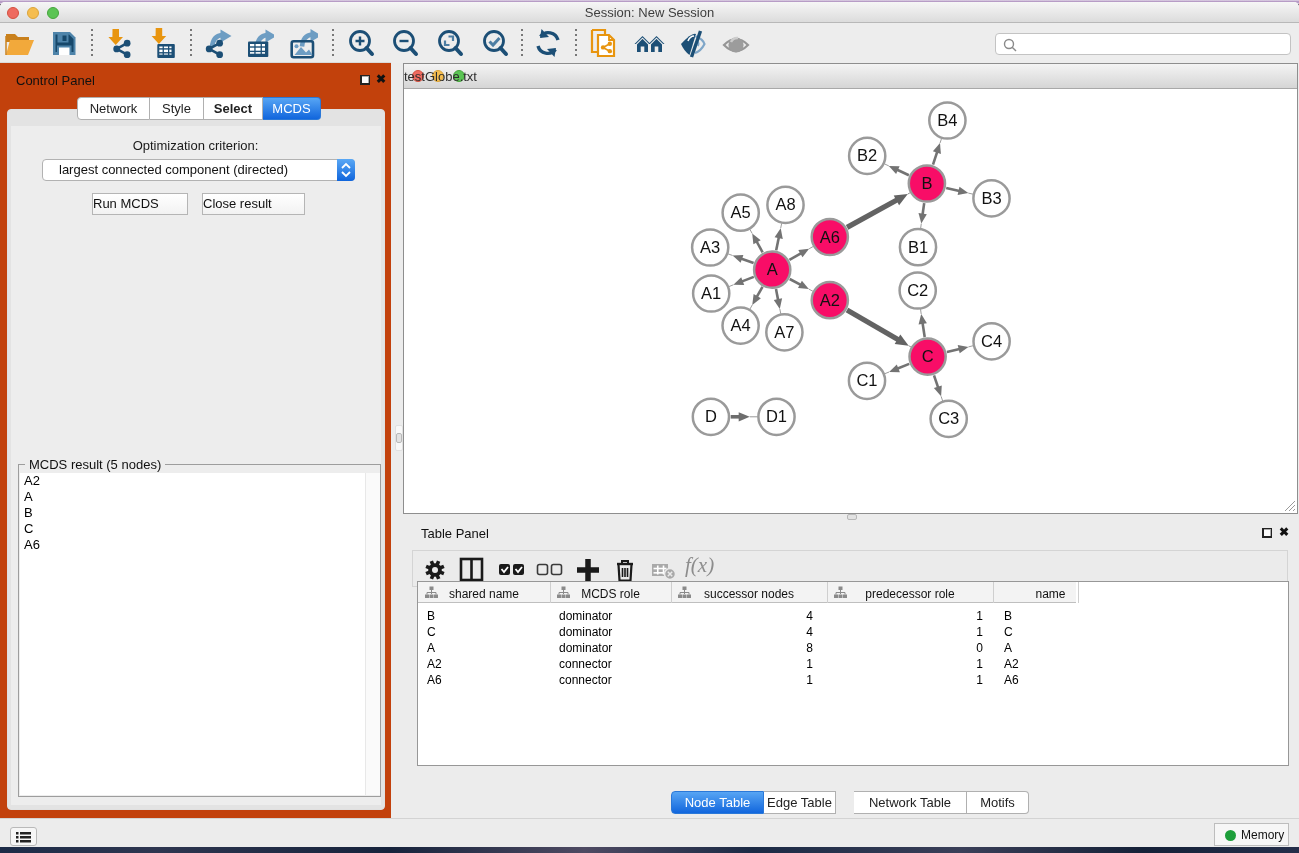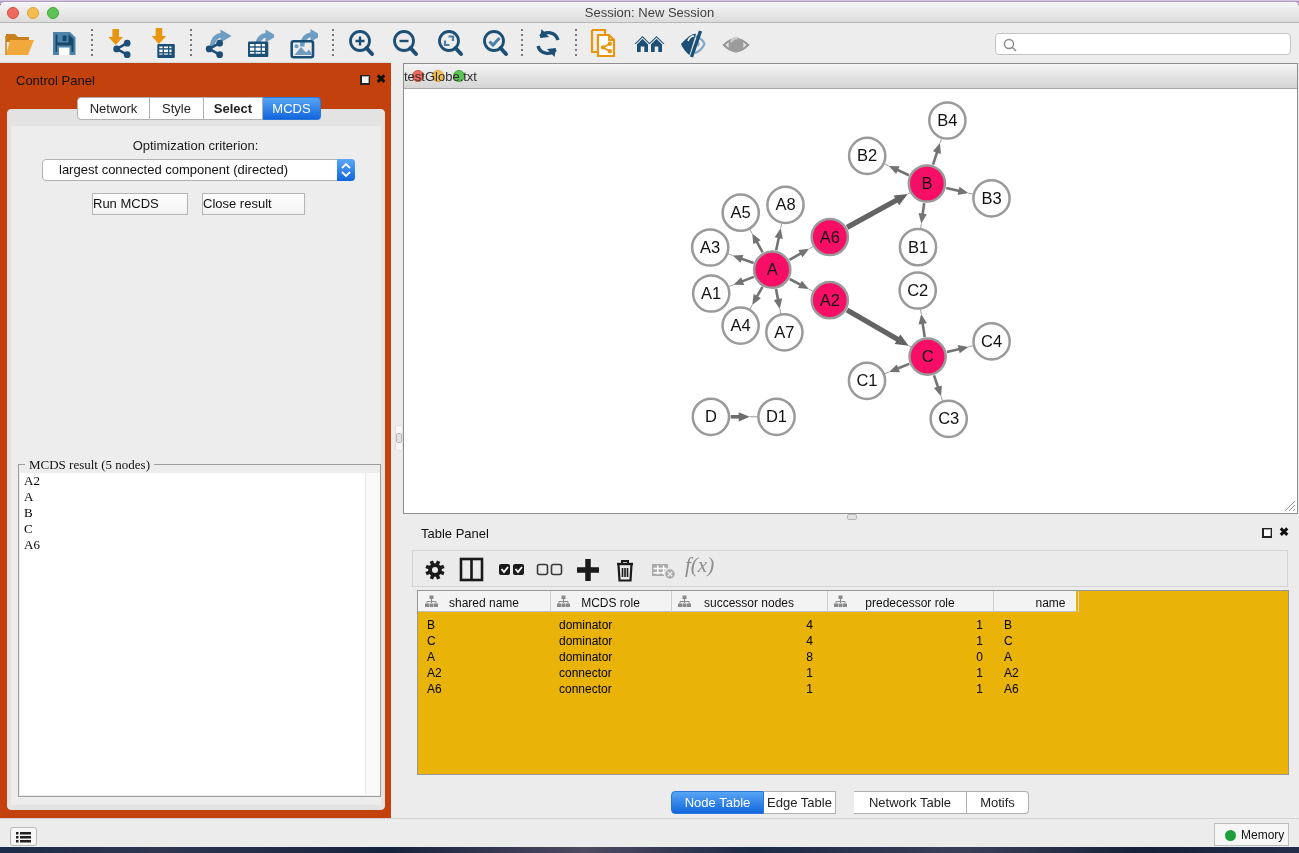--- a/index.html
+++ b/index.html
@@ -35,21 +35,21 @@
 #cptabs{left:77px;top:34px;width:244px;height:23px;}
 .seg{position:absolute;top:0;height:23px;background:#fff;border:1px solid #b0b0b0;font-size:13px;color:#222;text-align:center;line-height:21px;}
 .seg.sel{background:linear-gradient(#57a5f4,#1166dd);color:#fff;border-color:#2a78d8;}
 #optlabel{left:0;top:75px;width:391px;text-align:center;font-size:13px;color:#1a1a1a;}
 #cpselect{left:42px;top:96px;width:313px;height:22px;background:#fff;border:1px solid #b2b2b2;border-radius:4px;font-size:13px;color:#111;line-height:20px;padding-left:16px;}
 #cpstepper{left:337px;top:96px;width:18px;height:22px;background:linear-gradient(#5aa8f5,#1065dc);border-radius:0 4px 4px 0;}
 .btn{position:absolute;height:22px;background:linear-gradient(#ffffff,#f2f2f2);border:1px solid #b5b5b5;border-radius:0;font-size:13px;color:#111;text-align:left;line-height:20px;}
 #btnrun{left:92px;top:130px;width:96px;}
 #btnclose{left:202px;top:130px;width:103px;}
 
-#mcdsbox{left:18px;top:401px;width:363px;height:333px;border:1px solid #9d9d9d;font-family:Liberation Serif, serif;}
+#mcdsbox{left:18px;top:401px;width:363px;height:333px;border:1px solid #9d9d9d;}
 #mcdslegend{left:6px;top:-8px;background:#ededed;padding:0 4px;font-size:13px;color:#111;}
 #mcdslist{left:1px;top:8px;width:345px;height:322px;background:#fff;font-size:13px;color:#000;line-height:16px;padding:0 0 0 4px;}
 #mcdssb{left:346px;top:8px;width:15px;height:322px;background:#fafafa;border-left:1px solid #e8e8e8;}
 
 #vdiv{left:395px;top:423px;width:8px;height:26px;background:#f8f8f8;border:1px solid #e0e0e0;border-radius:2px;}
 #vdivh{left:396px;top:431px;width:6px;height:10px;background:#e2e2e2;border:1px solid #b8b8b8;border-radius:2px;}
 #hdivh{left:847px;top:512px;width:10px;height:6px;background:#e2e2e2;border:1px solid #b8b8b8;border-radius:2px;}
 
 #netwin{left:403px;top:61px;width:895px;height:451px;background:#fff;border:1px solid #8e8e8e;}
 #nettitle{left:0;top:0;width:893px;height:25px;background:linear-gradient(#f4f4f4,#d5d5d5);border-bottom:1px solid #a8a8a8;}
@@ -57,21 +57,21 @@
 #nettitle .t2{left:28px;top:6px;background:#f5bd4f;border:1px solid #dca439;}
 #nettitle .t3{left:49px;top:6px;background:#5bc454;border:1px solid #46a53d;}
 #nettitletext{left:0;top:5px;width:893px;font-size:13px;color:#2e2e2e;}
 #netcanvas{left:0;top:25px;width:893px;height:424px;background:#fff;}
 
 #tpanel{left:403px;top:519px;width:896px;height:301px;background:#ececec;}
 #tptitle{left:18px;top:5px;font-size:13px;color:#111;}
 #tpanel .wmax{left:859px;top:7px;}
 #tpanel .wclose{left:876px;top:4px;}
 #tptoolbar{left:9px;top:29px;width:876px;height:37px;background:#ebebeb;border:1px solid #d4d4d4;}
-#tptable{left:14px;top:69px;width:872px;height:185px;background:#eab308;border:1px solid #979797;}
+#tptable{left:14px;top:60px;width:872px;height:185px;background:#ffffff;border:1px solid #979797;}
 #thead{left:0;top:0;width:658px;height:21px;background:#f3f3f3;border-bottom:1px solid #bfbfbf;}
 .thsep{position:absolute;top:0;height:21px;width:0;border-left:1px solid #cfcfcf;}
 .thl{position:absolute;top:5px;font-size:12px;color:#111;text-align:center;}
 .trow{position:absolute;font-size:12px;color:#000;height:16px;line-height:16px;}
 
 #btabs{left:671px;top:789px;width:358px;height:21px;}
 
 #statusbar{left:0;top:816px;width:1299px;height:31px;background:#ececec;border-top:1px solid #d3d3d3;}
 #listbtn{left:10px;top:8px;width:27px;height:19px;background:#f6f6f6;border:1px solid #b9b9b9;border-radius:3px;}
 #membtn{left:1214px;top:4px;width:75px;height:23px;background:#f6f6f6;border:1px solid #bdbdbd;font-size:12px;color:#111;}

